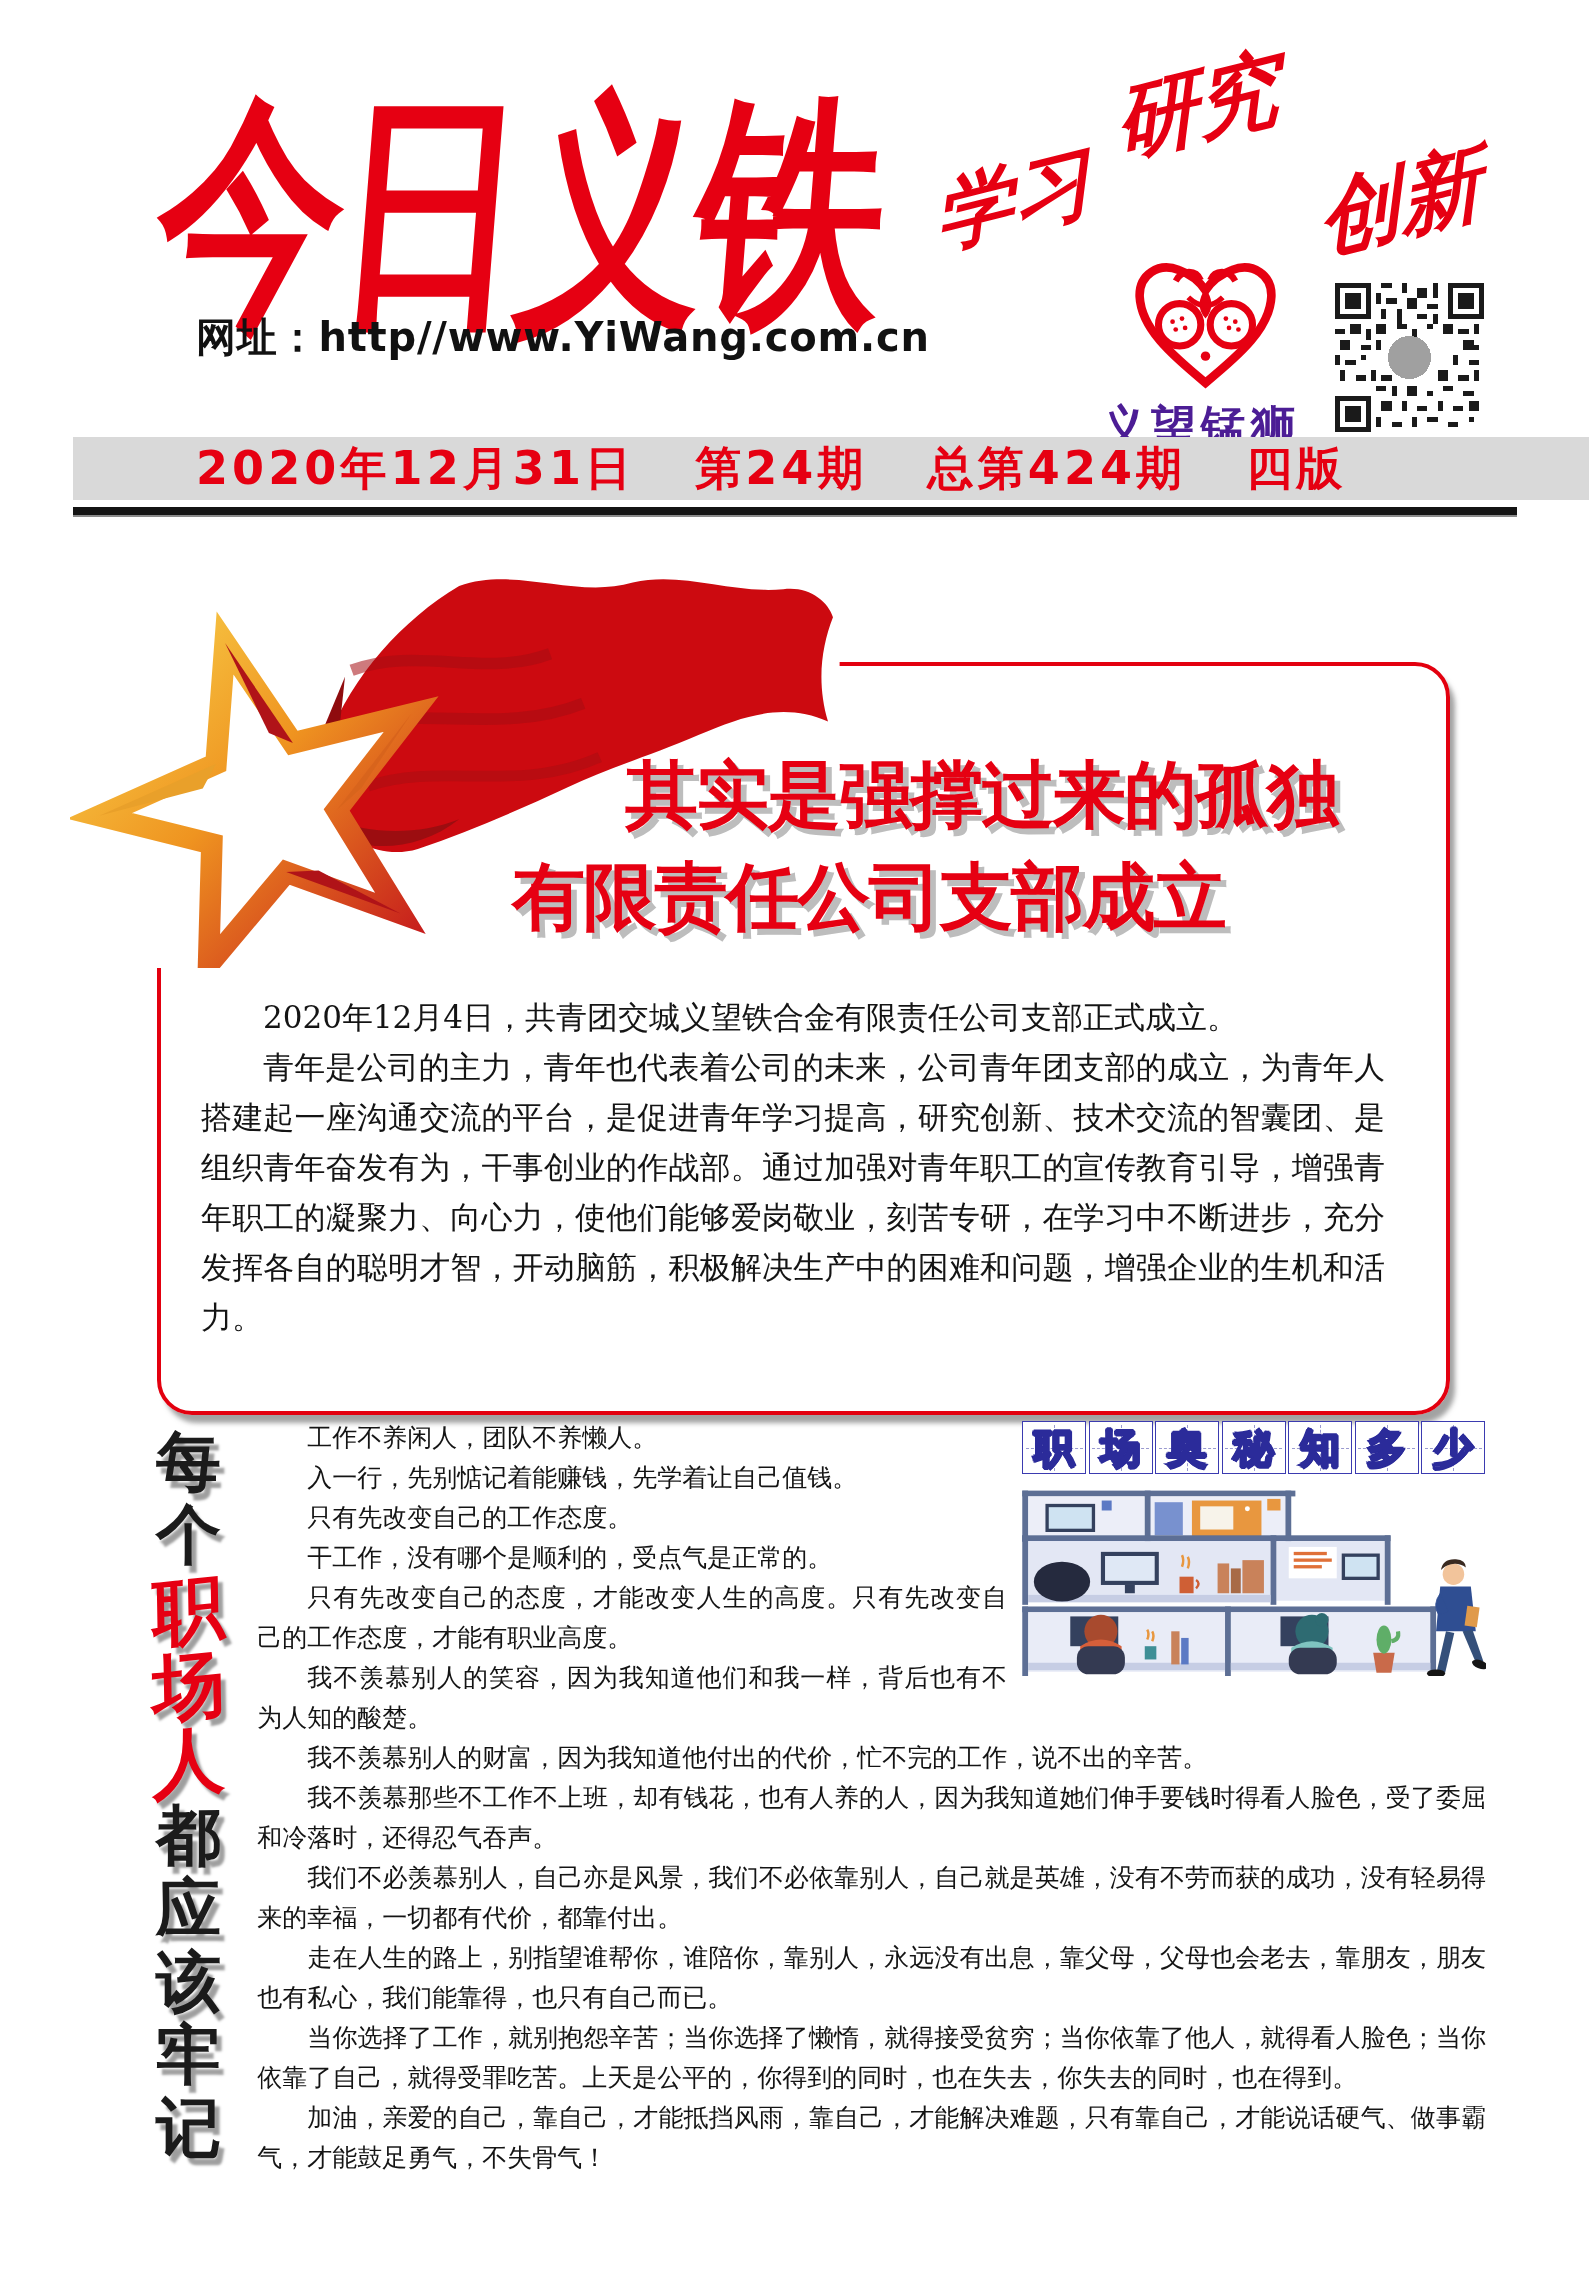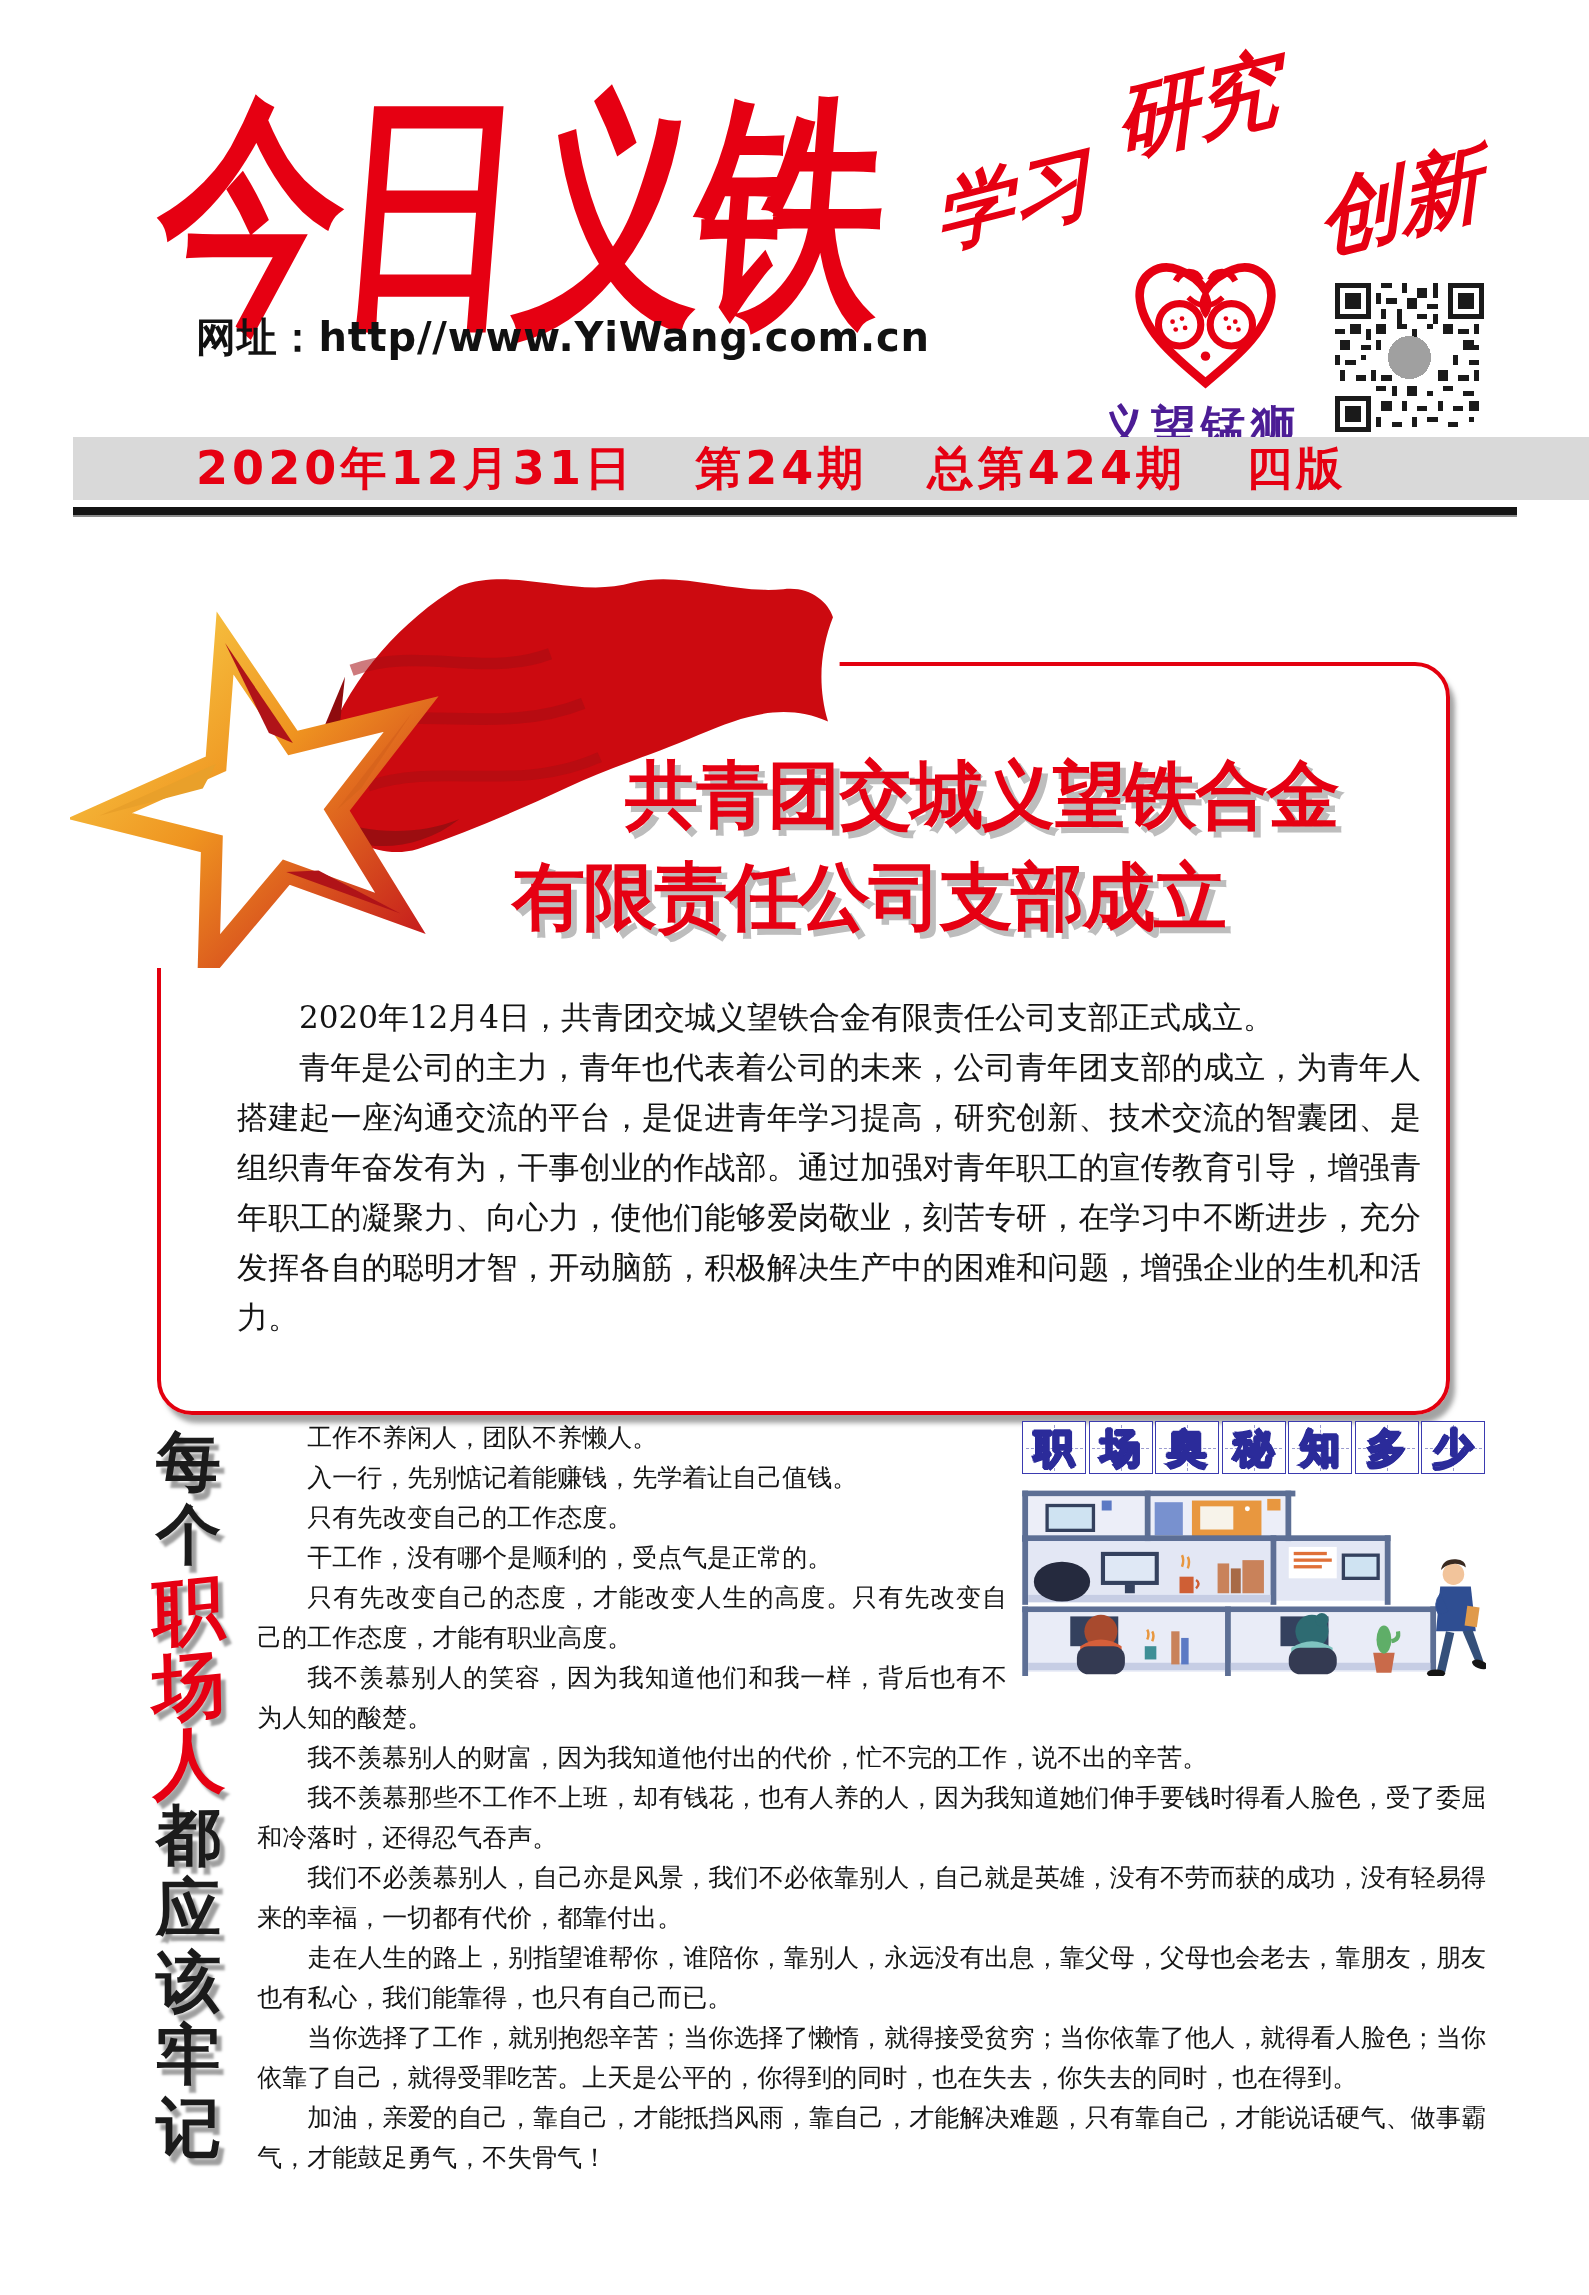--- a/index.html
+++ b/index.html
@@ -33,21 +33,21 @@
   .red-box{position:absolute;left:157px;top:662px;width:1285px;height:745px;
         border:4.1px solid #e3000f;border-radius:35px;
         box-shadow:5.8px 9px 5.8px -1.7px rgba(85,85,85,.55);}
   .flag-star{position:absolute;left:70px;top:571px;width:770px;height:397px;}
   .headline{position:absolute;font-size:73px;line-height:1;font-weight:900;color:#e60012;
         white-space:nowrap;letter-spacing:-1.7px;text-shadow:5.8px 5.8px 0 #bdbdbd;
         font-family:"DejaVu Sans","Liberation Sans",sans-serif;}
   .headline.l1{left:625px;top:758px;}
   .headline.l2{left:512px;top:860px;}
   .box-text{position:absolute;left:201px;top:992px;width:1184px;font-size:31px;line-height:50px;
-        color:#141414;text-align:justify;margin-left:36px;}
+        color:#141414;text-align:justify;}
   .box-text p{margin:0;text-indent:2em;}
   
   .bottom{position:absolute;left:123px;top:1418px;width:1363px;display:flex;}
   .vtitle{flex:0 0 131px;text-align:center;padding-top:6.6px;}
   .vchar{font-size:65px;line-height:73px;font-weight:900;color:#1b1b1b;
         font-family:"DejaVu Serif",serif;text-shadow:5px 6.6px 2.5px rgba(0,0,0,.38);}
   .vchar.red{color:#e60012;font-size:73px;line-height:76px;transform:rotate(-6deg) skewX(-5deg);}
   .btext{flex:1;margin-left:3.3px;font-size:25px;line-height:40px;color:#141414;text-align:justify;}
   .btext p{margin:0;text-indent:2em;}
   .illus{float:right;width:464px;height:267px;margin:3.3px 0 5px 15px;}
@@ -194,21 +194,21 @@
     <path d="M360,260 C450,230 540,270 640,225" fill="none" stroke="#a50d12" stroke-width="13" opacity=".5"></path>
     <path d="M318,300 C360,318 420,320 470,300 C430,332 375,340 342,326 Z" fill="#9c0d10"></path>
     <polygon points="300,205 332,128 318,258" fill="#8f0b0e"></polygon>
     <polygon points="187,87 269,208 412,173 322,289 399,414 261,364 167,476 171,330 35,296 176,233" fill="#ffffff" stroke="url(#gstar)" stroke-width="26" stroke-linejoin="miter" stroke-miterlimit="7"></polygon>
     <polygon points="187,87 269,208 240,196" fill="#b01318"></polygon>
     <polygon points="412,173 322,289 352,262" fill="#d8641c"></polygon>
     <polygon points="399,414 261,364 300,362" fill="#b01318"></polygon>
     <polygon points="35,296 176,233 160,263" fill="#e9a02a"></polygon>
   </svg>
 
-  <div class="headline l1">共青团交城义望铁合金</div>
+  <div class="headline l1">其实是强撑过来的孤独</div>
   <div class="headline l2">有限责任公司支部成立</div>
 
   <div class="box-text">
     <p>2020年12月4日，共青团交城义望铁合金有限责任公司支部正式成立。</p>
     <p>青年是公司的主力，青年也代表着公司的未来，公司青年团支部的成立，为青年人搭建起一座沟通交流的平台，是促进青年学习提高，研究创新、技术交流的智囊团、是组织青年奋发有为，干事创业的作战部。通过加强对青年职工的宣传教育引导，增强青年职工的凝聚力、向心力，使他们能够爱岗敬业，刻苦专研，在学习中不断进步，充分发挥各自的聪明才智，开动脑筋，积极解决生产中的困难和问题，增强企业的生机和活力。</p>
   </div>
 
   <div class="bottom">
     <div class="vtitle">
       <div class="vchar">每</div>

